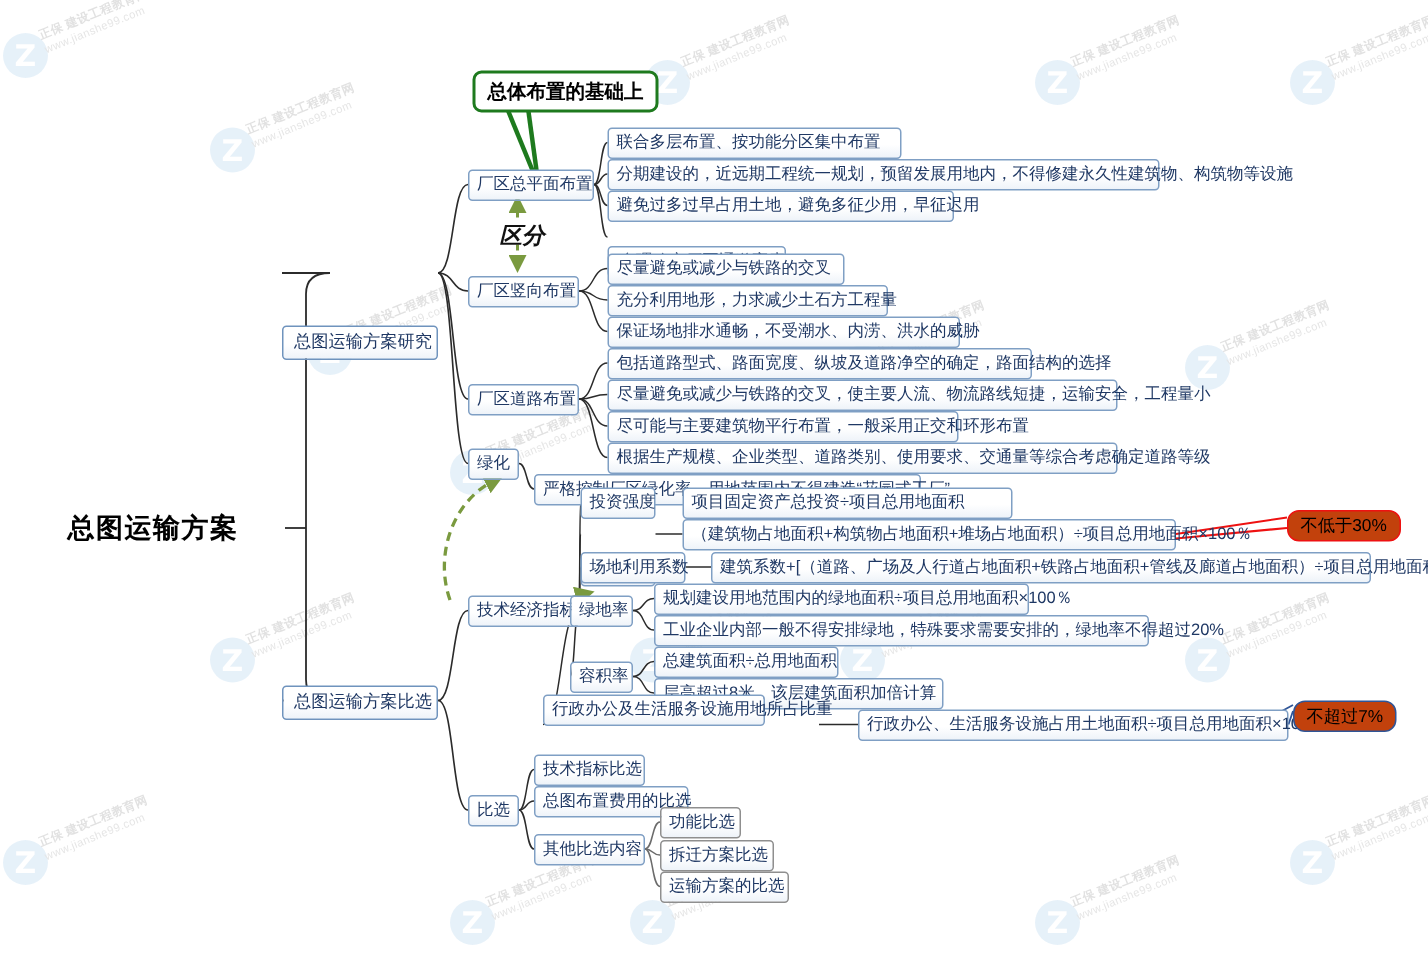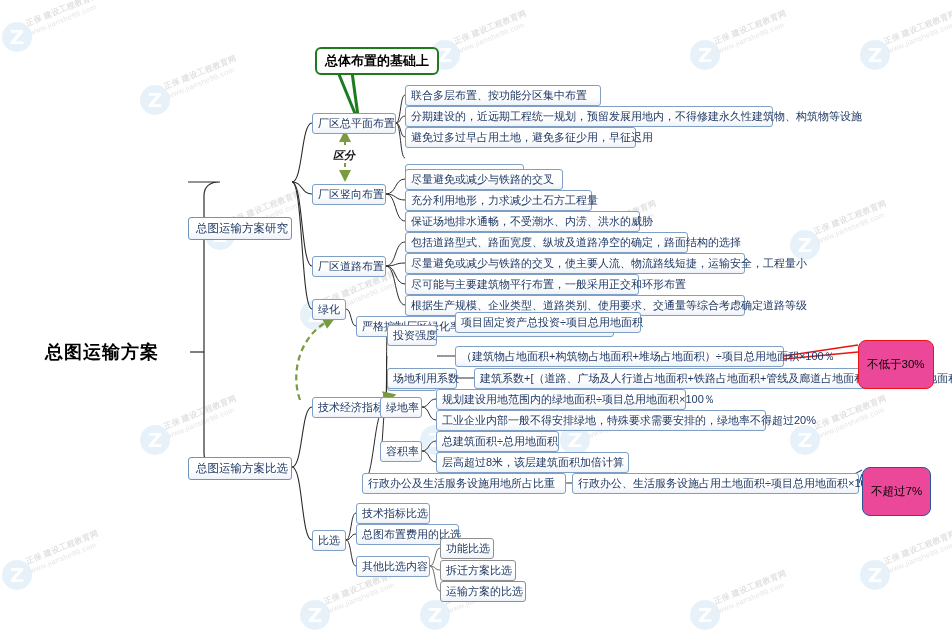--- a/index.html
+++ b/index.html
@@ -74,34 +74,34 @@
     font-weight:bold;
     font-size:13px;
     padding:3px 8px;
     white-space:nowrap;
     z-index:5;
   }
   .badge{
     position:absolute;
     box-sizing:border-box;
     border-radius:8px;
-    background:#ec4899;
+    background:#c2410c;
     font-size:11.5px;
-    padding:16px 8px;
+    padding:2px 8px;
     white-space:nowrap;
     z-index:5;
   }
   .badge.red{border:1.5px solid #ee1111;color:#000;}
   .badge.blue{border:1.5px solid #2f5597;color:#000;}
   .sep{
     position:absolute;
     color:#111;
     font-style:italic;
     font-weight:bold;
-    font-size:11px;
+    font-size:15px;
     font-family:"Liberation Serif","DejaVu Serif",serif;
     white-space:nowrap;
   }
 </style>
 </head>
 <body>
 
 <div id="canvas">
   <div id="watermarks">
       <div class="wm" style="left: 2px; top: 22px;">
@@ -304,32 +304,32 @@
       <div class="node l3" style="left: 312px; top: 256px; width: 74px;">厂区道路布置</div>
       <div class="node " style="left: 405px; top: 232px; width: 283px;">包括道路型式、路面宽度、纵坡及道路净空的确定，路面结构的选择</div>
       <div class="node " style="left: 405px; top: 253px; width: 340px;">尽量避免或减少与铁路的交叉，使主要人流、物流路线短捷，运输安全，工程量小</div>
       <div class="node " style="left: 405px; top: 274px; width: 234px;">尽可能与主要建筑物平行布置，一般采用正交和环形布置</div>
       <div class="node " style="left: 405px; top: 295px; width: 340px;">根据生产规模、企业类型、道路类别、使用要求、交通量等综合考虑确定道路等级</div>
       <div class="node l3" style="left: 312px; top: 299px; width: 34px;">绿化</div>
       <div class="node " style="left: 356px; top: 316px; width: 258px;">严格控制厂区绿化率，用地范围内不得建造“花园式工厂”</div>
       <div class="node l2" style="left: 188px; top: 457px; width: 104px;">总图运输方案比选</div>
       <div class="node l3" style="left: 312px; top: 397px; width: 74px;">技术经济指标</div>
       <div class="node " style="left: 387px; top: 325px; width: 50px;">投资强度</div>
-      <div class="node " style="left: 455px; top: 312px; width: 186px;">项目固定资产总投资÷项目总用地面积</div>
+      <div class="node " style="left: 455px; top: 325px; width: 220px;">项目固定资产总投资÷项目总用地面积</div>
       <div class="node " style="left: 387px; top: 346px; width: 50px; margin-top: 24px;">建筑系数</div>
       <div class="node " style="left: 455px; top: 346px; width: 329px;">（建筑物占地面积+构筑物占地面积+堆场占地面积）÷项目总用地面积×100％</div>
       <div class="node " style="left: 387px; top: 368px; width: 70px;">场地利用系数</div>
       <div class="node " style="left: 474px; top: 368px; width: 440px;">建筑系数+[（道路、广场及人行道占地面积+铁路占地面积+管线及廊道占地面积）÷项目总用地面积×100%]</div>
       <div class="node " style="left: 380px; top: 397px; width: 42px;">绿地率</div>
       <div class="node " style="left: 436px; top: 389px; width: 250px;">规划建设用地范围内的绿地面积÷项目总用地面积×100％</div>
       <div class="node " style="left: 436px; top: 410px; width: 330px;">工业企业内部一般不得安排绿地，特殊要求需要安排的，绿地率不得超过20%</div>
       <div class="node " style="left: 380px; top: 441px; width: 42px;">容积率</div>
       <div class="node " style="left: 436px; top: 431px; width: 123px;">总建筑面积÷总用地面积</div>
       <div class="node " style="left: 436px; top: 452px; width: 193px;">层高超过8米，该层建筑面积加倍计算</div>
-      <div class="node " style="left: 362px; top: 473px; width: 204px;">行政办公及生活服务设施用地所占比重</div>
+      <div class="node " style="left: 362px; top: 463px; width: 148px; text-align: right;">行政办公及生活服务设施用地所占比重</div>
       <div class="node " style="left: 572px; top: 473px; width: 287px;">行政办公、生活服务设施占用土地面积÷项目总用地面积×100％</div>
       <div class="node l3" style="left: 312px; top: 530px; width: 34px;">比选</div>
       <div class="node " style="left: 356px; top: 503px; width: 74px;">技术指标比选</div>
       <div class="node " style="left: 356px; top: 524px; width: 103px;">总图布置费用的比选</div>
       <div class="node " style="left: 356px; top: 556px; width: 74px;">其他比选内容</div>
       <div class="node leafdark" style="left: 440px; top: 538px; width: 54px;">功能比选</div>
       <div class="node leafdark" style="left: 440px; top: 560px; width: 76px;">拆迁方案比选</div>
       <div class="node leafdark" style="left: 440px; top: 581px; width: 86px;">运输方案的比选</div>
       <div class="callout" style="left: 315px; top: 47px;">总体布置的基础上</div>
       <div class="sep" style="left: 333px; top: 148px;">区分</div>

